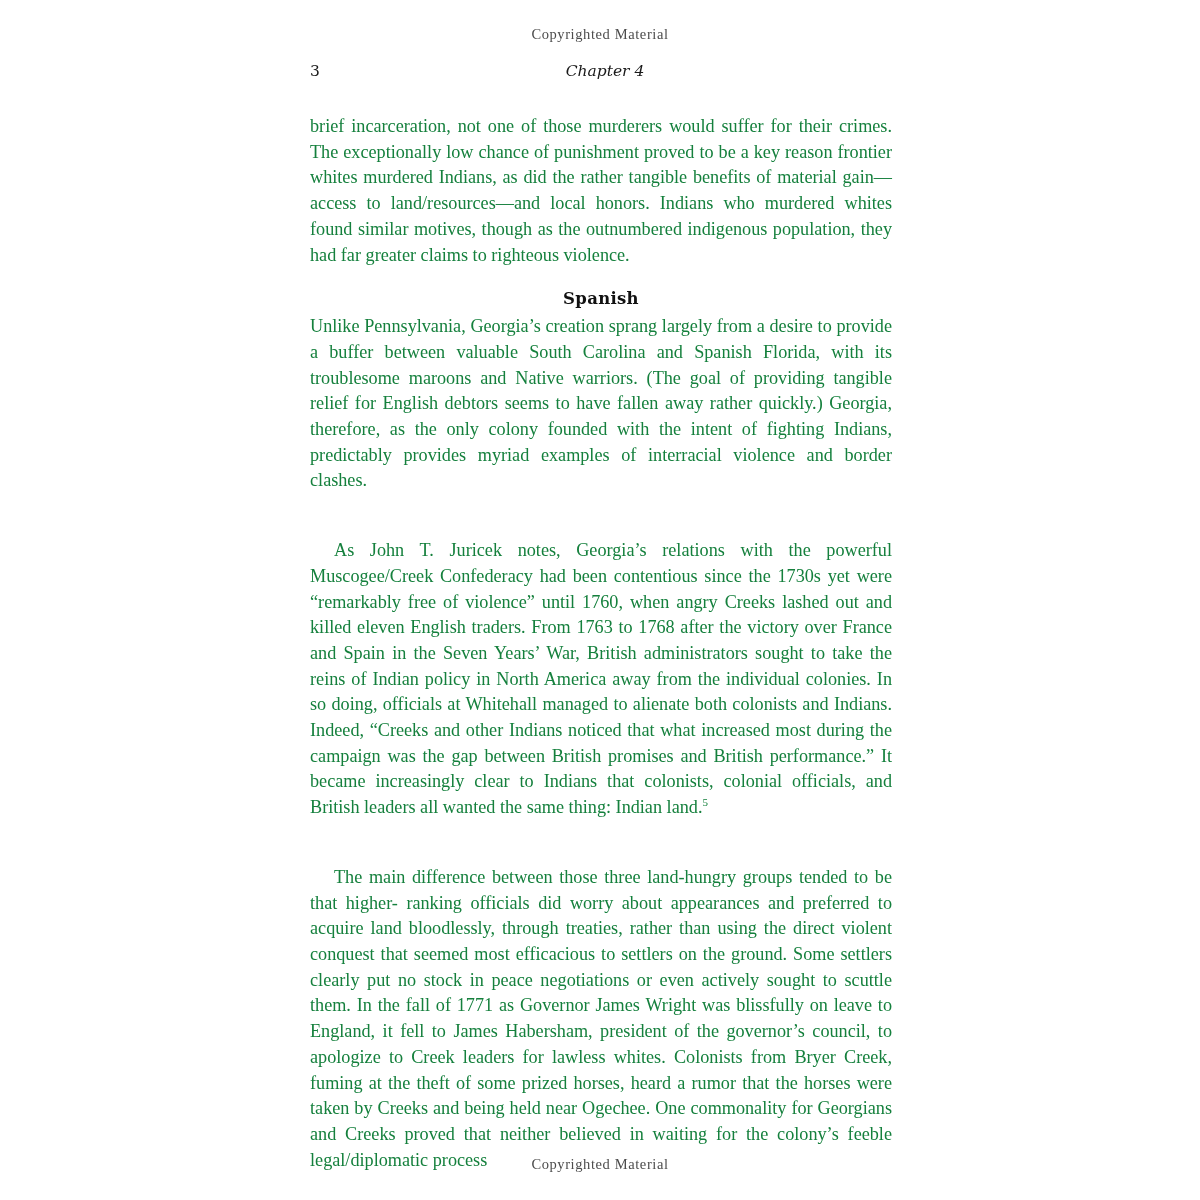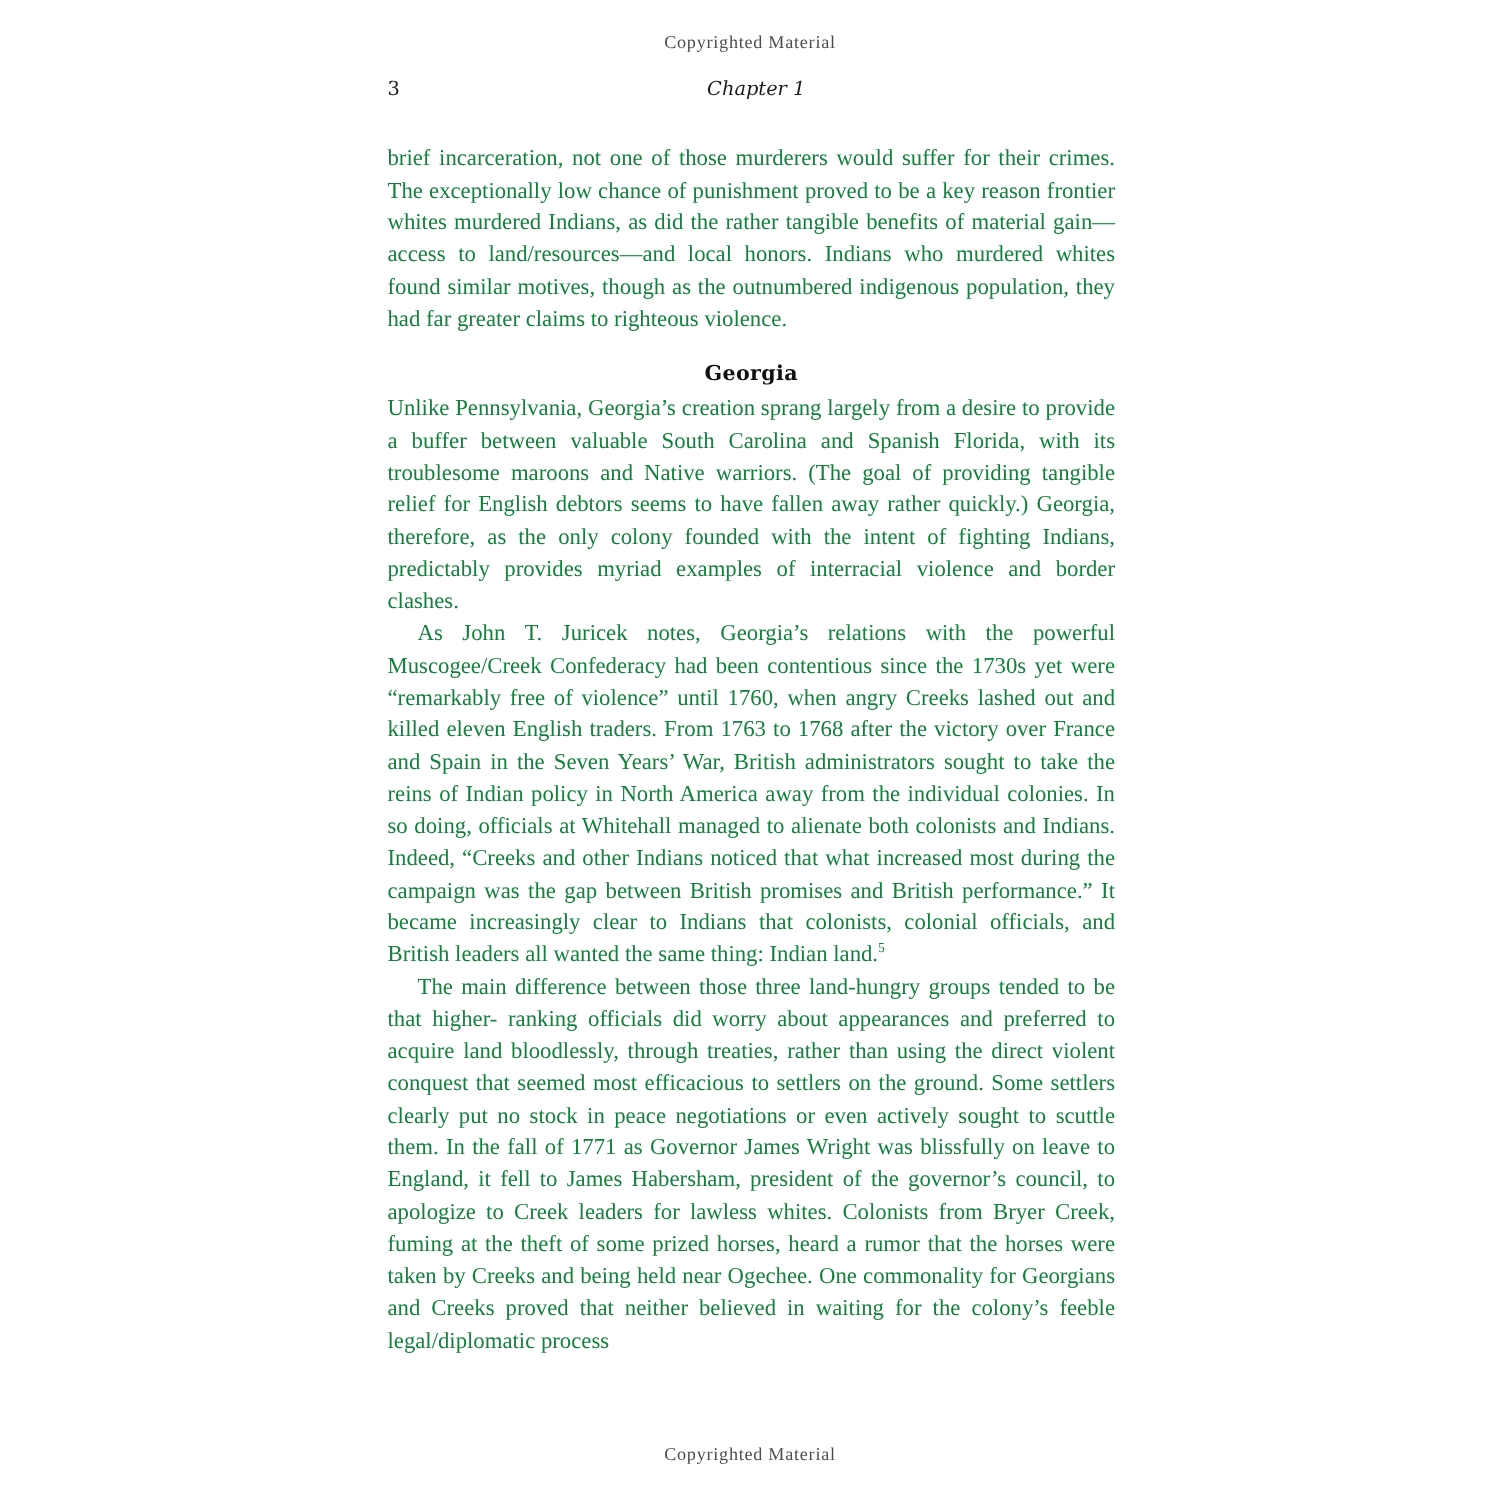--- a/index.html
+++ b/index.html
@@ -68,21 +68,21 @@
   }
   p {
     margin: 0;
     font-size: 18.2px;
     line-height: 25.7px;
     text-align: justify;
     text-justify: inter-word;
     hyphens: none;
     color: #15803d;
   }
-  p.indent { text-indent: 24px; }
+  p.indent { text-indent: 24px; margin-top: 44px; }
 
   h2.section-head {
     margin: 21px 0 6px 0;
     text-align: center;
     font-family: "DejaVu Serif", serif;
     font-size: 16.5px;
     font-weight: bold;
     letter-spacing: 0.3px;
     color: #111111;
   }
@@ -94,28 +94,28 @@
 </style>
 </head>
 <body>
 
 <div class="page">
 
   <div class="watermark top">Copyrighted Material</div>
 
   <div class="running-head">
     <span class="folio">3</span>
-    <span class="chapter-label">Chapter 1</span>
+    <span class="chapter-label">Chapter 4</span>
   </div>
 
   <div class="textblock">
 
     <p>brief incarceration, not one of those murderers would suffer for their crimes. The exceptionally low chance of punishment proved to be a key reason frontier whites murdered Indians, as did the rather tangible benefits of material gain—access to land/resources—and local honors. Indians who murdered whites found similar motives, though as the outnumbered indigenous population, they had far greater claims to righteous violence.</p>
 
-    <h2 class="section-head">Georgia</h2>
+    <h2 class="section-head">Spanish</h2>
 
     <p>Unlike Pennsylvania, Georgia’s creation sprang largely from a desire to provide a buffer between valuable South Carolina and Spanish Florida, with its troublesome maroons and Native warriors. (The goal of providing tangible relief for English debtors seems to have fallen away rather quickly.) Georgia, therefore, as the only colony founded with the intent of fighting Indians, predictably provides myriad examples of interracial violence and border clashes.</p>
 
     <p class="indent"><span>As John T. Juricek notes, Georgia’s relations with the powerful Muscogee/Creek Confederacy had been contentious since the 1730s yet were “remarkably free of violence” until 1760, when angry Creeks lashed out and killed eleven English traders. From 1763 to 1768 after the victory over France and Spain in the Seven Years’ War, British administrators sought to take the reins of Indian policy in North America away from the individual colonies. In so doing, officials at Whitehall managed to alienate both colonists and Indians. Indeed, “Creeks and other Indians noticed that what increased most during the campaign was the gap between British promises and British performance.” It became increasingly clear to Indians that colonists, colonial officials, and British leaders all wanted the same thing: Indian land.</span><sup>5</sup></p>
 
     <p class="indent">The main difference between those three land-hungry groups tended to be that higher- ranking officials did worry about appearances and preferred to acquire land bloodlessly, through treaties, rather than using the direct violent conquest that seemed most efficacious to settlers on the ground. Some settlers clearly put no stock in peace negotiations or even actively sought to scuttle them. In the fall of 1771 as Governor James Wright was blissfully on leave to England, it fell to James Habersham, president of the governor’s council, to apologize to Creek leaders for lawless whites. Colonists from Bryer Creek, fuming at the theft of some prized horses, heard a rumor that the horses were taken by Creeks and being held near Ogechee. One commonality for Georgians and Creeks proved that neither believed in waiting for the colony’s feeble legal/diplomatic process</p>
 
   </div>
 
   <div class="watermark bottom">Copyrighted Material</div>

